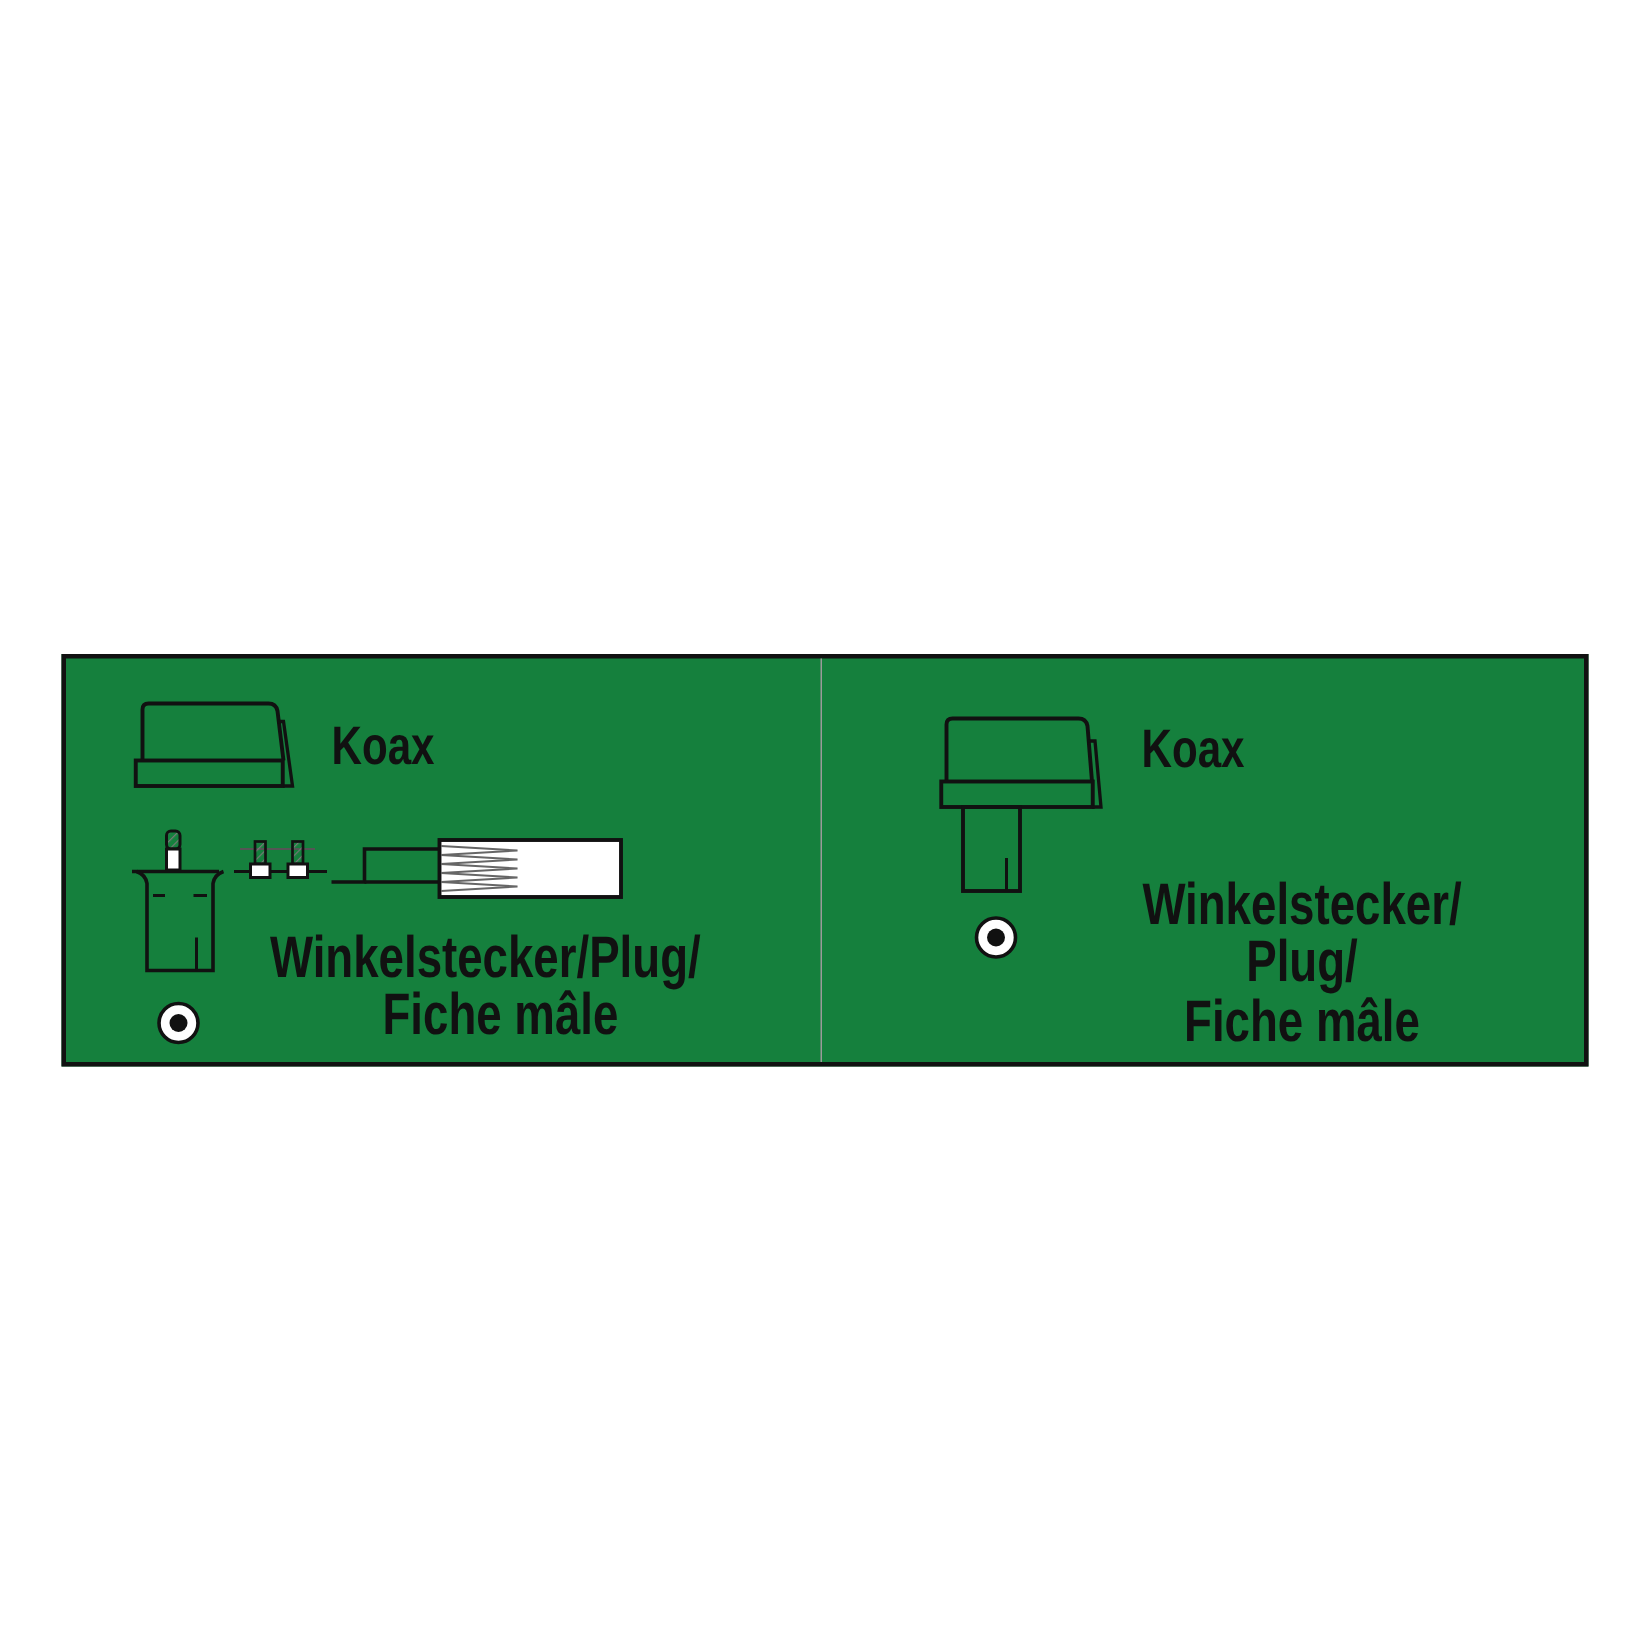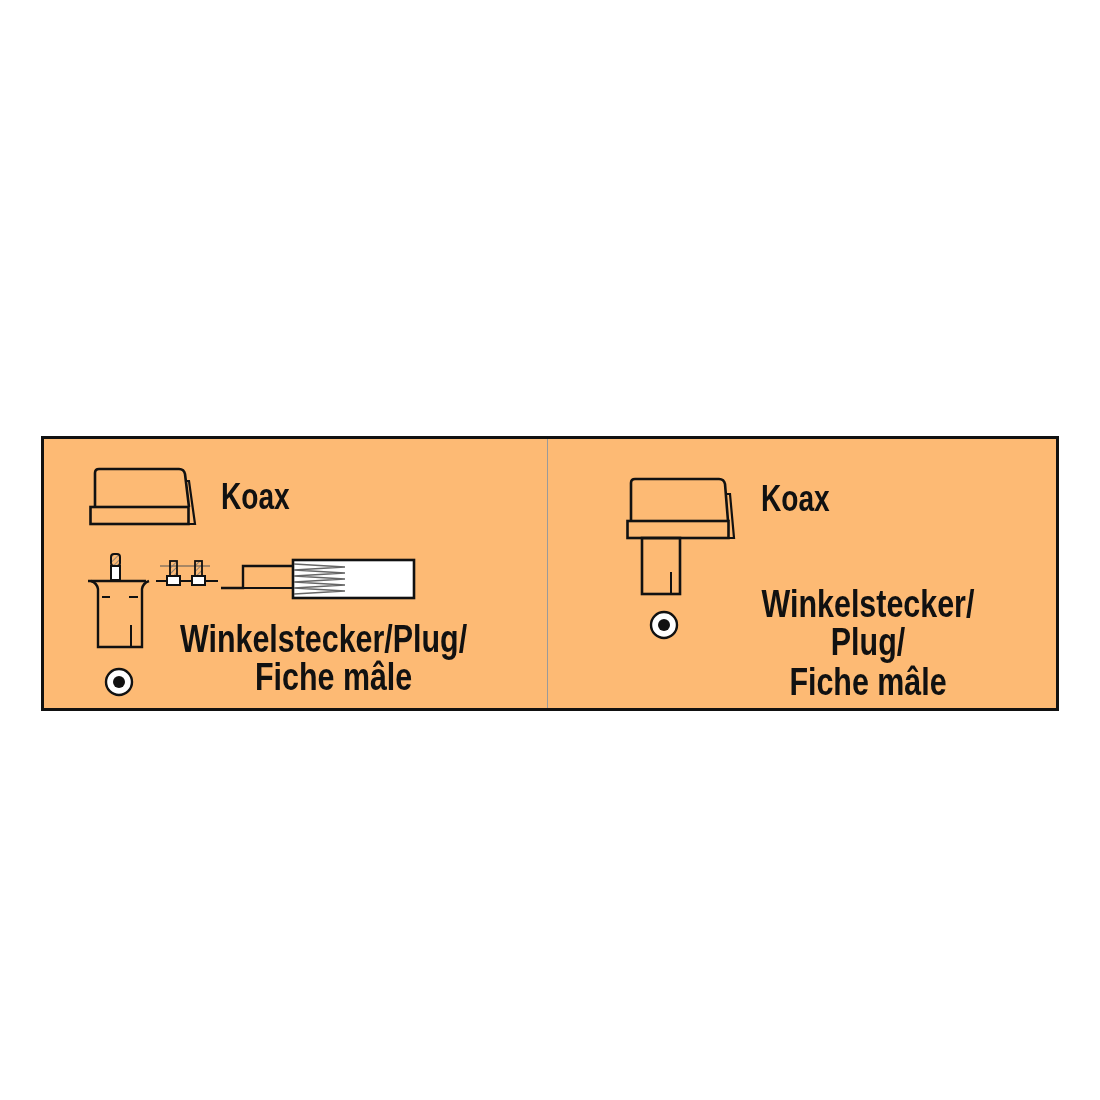--- a/index.html
+++ b/index.html
@@ -1,19 +1,19 @@
 <!DOCTYPE html>
 <html><head>
 <meta charset="utf-8">
 <style>
   html, body { margin: 0; padding: 0; background: #ffffff; }
   body { width: 1100px; height: 1100px; position: relative; overflow: hidden;
          font-family: "Liberation Sans", "DejaVu Sans", sans-serif; }
   .frame { position: absolute; left: 41px; top: 436px; width: 1012px; height: 269px;
-           border: 3px solid #111111; background: #fdba74; }
+           border: 3px solid #111111; background: #15803d; }
   .divider { position: absolute; left: 503px; top: 0; width: 1px; height: 100%; background: #9a9a9a; }
   .panel { position: absolute; top: 0; height: 100%; }
   .panel-left { left: 0; width: 503px; }
   .panel-right { left: 504px; width: 508px; }
   svg { position: absolute; overflow: visible; }
   .label { position: absolute; color: #111; font-weight: bold; white-space: nowrap;
            transform: scaleX(0.78); transform-origin: left top; letter-spacing: 0px; }
   .koax { font-size: 36px; line-height: 36px; }
   .plug { font-size: 39px; line-height: 39px; }
   .center { text-align: center; transform-origin: center top; }

